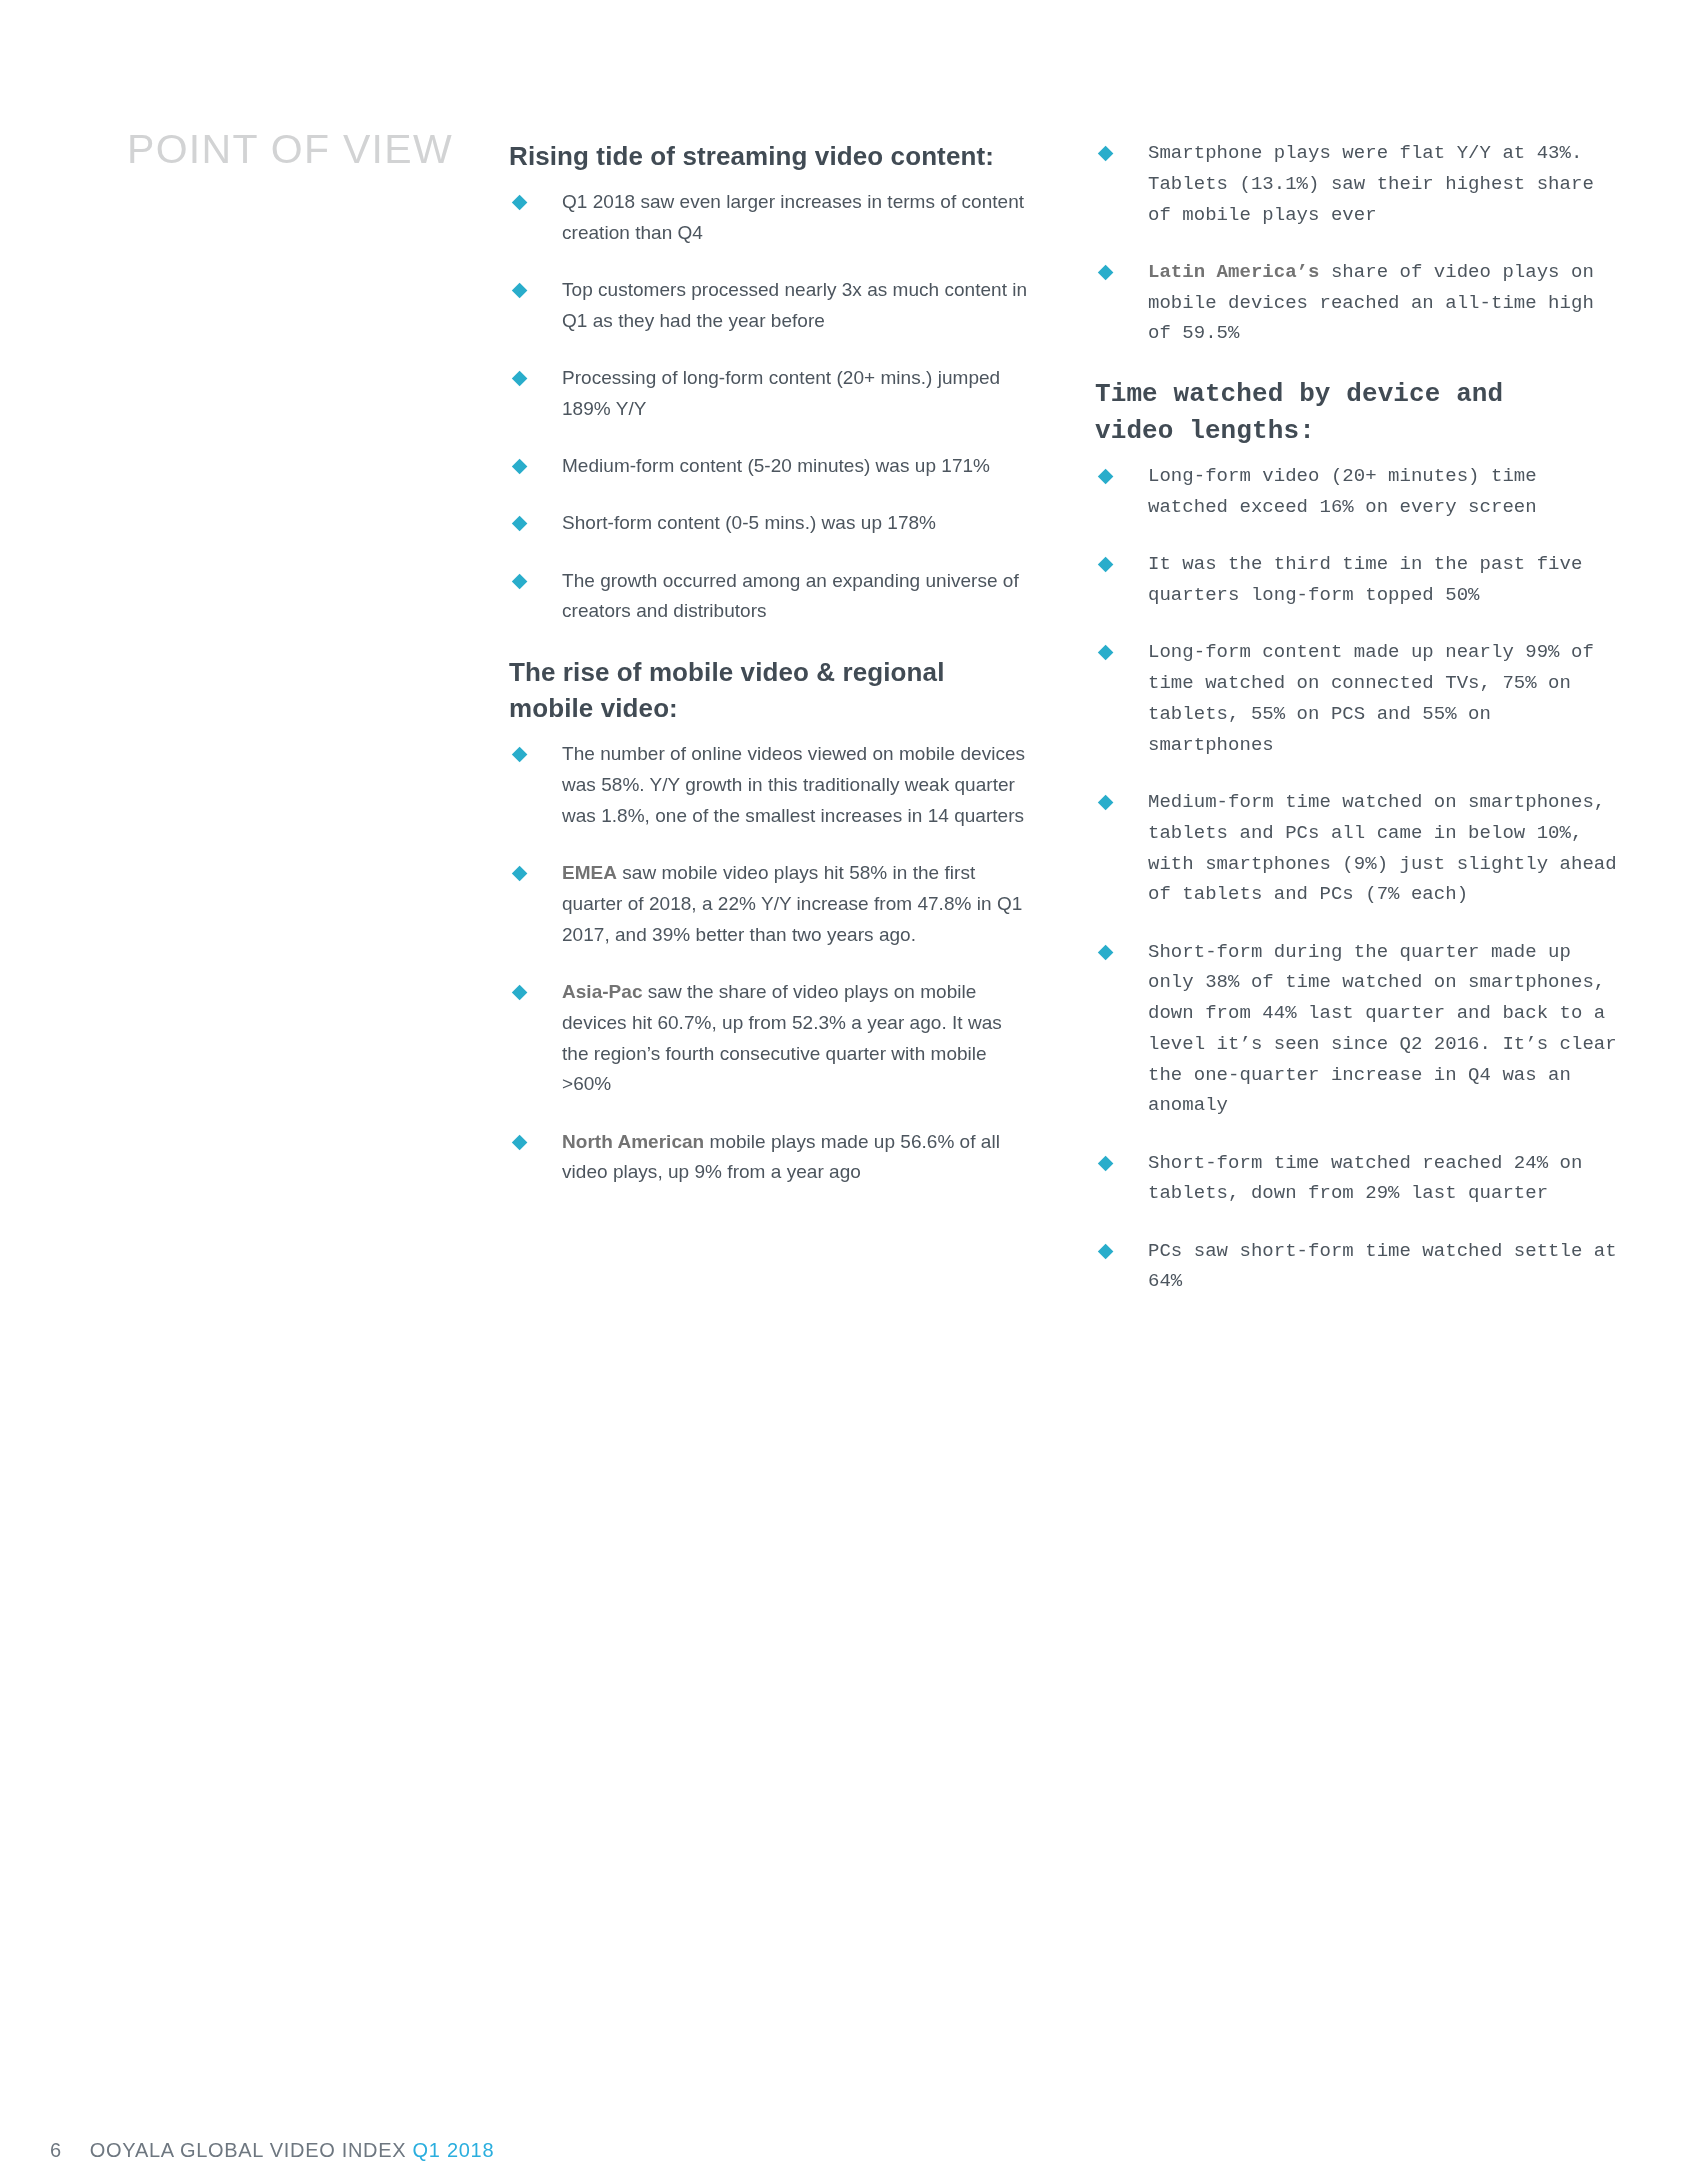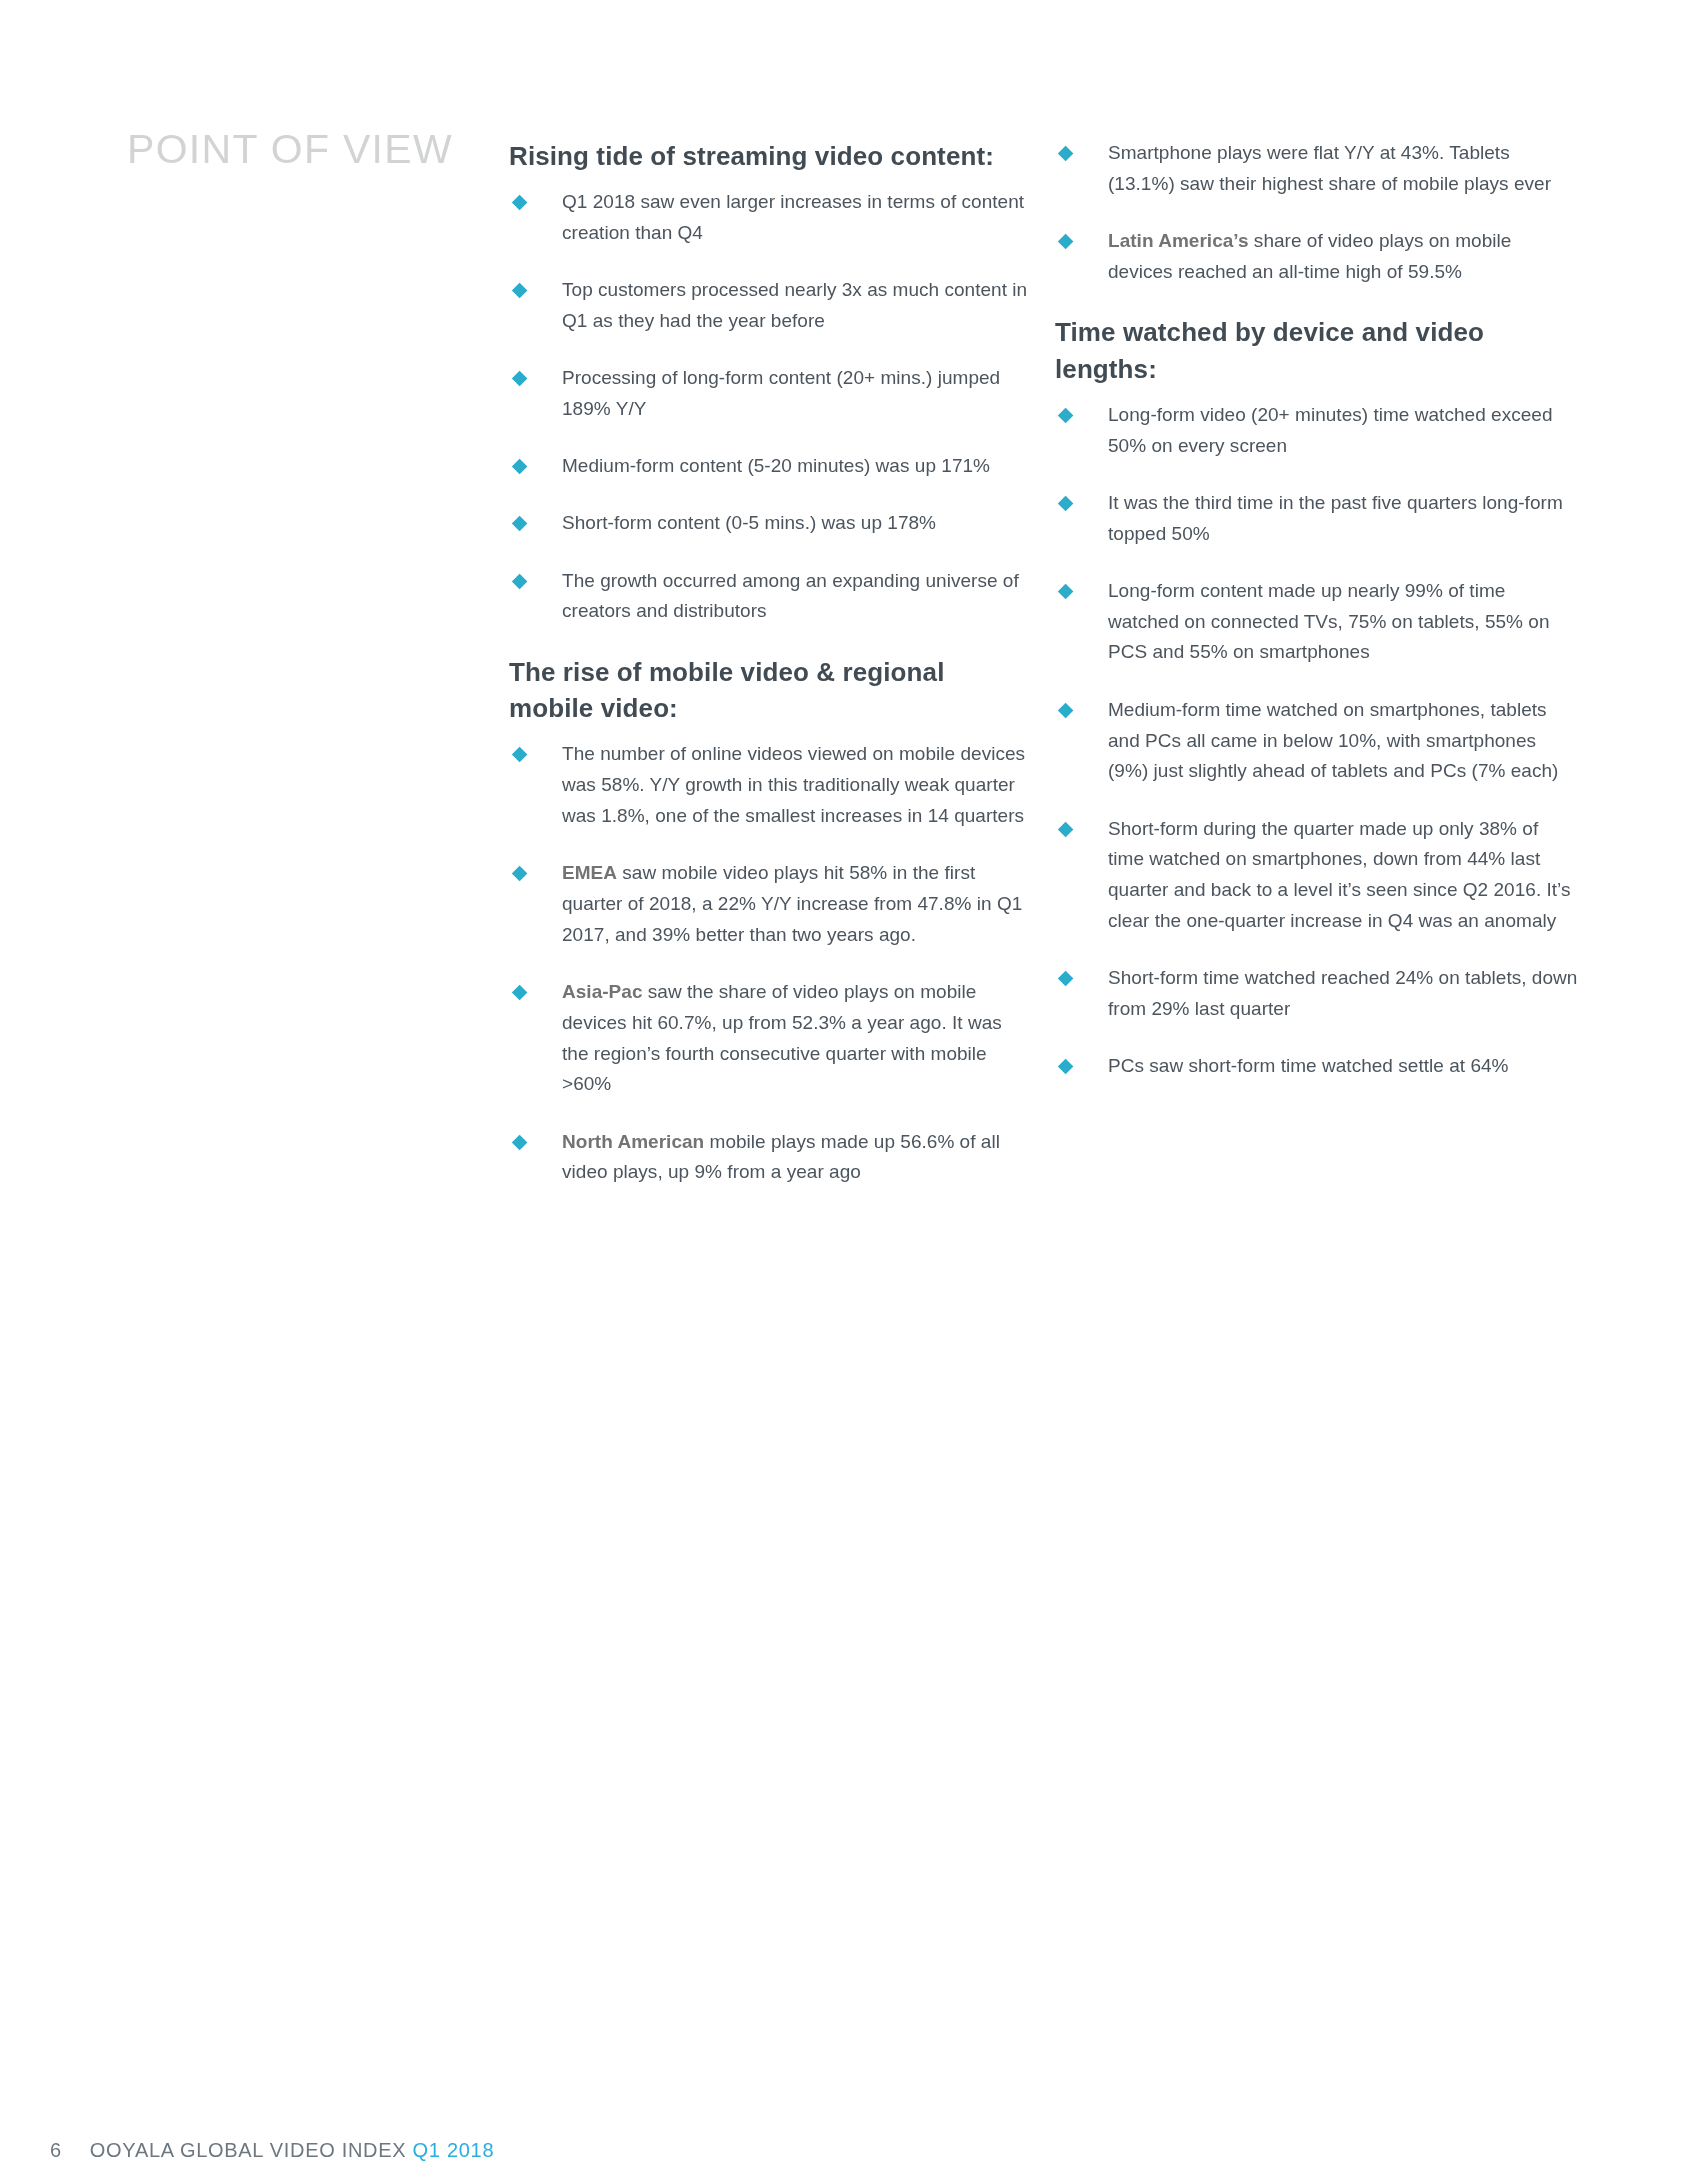--- a/index.html
+++ b/index.html
@@ -30,21 +30,21 @@
     white-space: nowrap;
     line-height: 1;
   }
 
   
   .col {
     position: absolute;
     top: 114px;
   }
   .col-mid  { left: 509px;  width: 523px; }
-  .col-right{ left: 1055px; width: 523px; }
+  .col-right{ left: 1095px; width: 523px; font-family: Liberation Mono, monospace; }
 
   
   .sec-head {
     font-size: 26px;
     font-weight: 700;
     color: #414b54;
     line-height: 1.42;
     letter-spacing: 0.1px;
     margin: 0 0 12px 0;
     max-width: 490px;
@@ -130,21 +130,21 @@
   <div class="col col-right">
 
     <ul class="blist">
         <li class="bullet"><span class="dia"></span><span class="btext">Smartphone plays were flat Y/Y at 43%. Tablets (13.1%) saw their highest share of mobile plays ever</span></li>
         <li class="bullet"><span class="dia"></span><b>Latin America’s</b><span class="btext"> share of video plays on mobile devices reached an all-time high of 59.5%</span></li>
       </ul>
 
     <div class="sec-head gap">Time watched by device and video lengths:</div>
 
     <ul class="blist">
-        <li class="bullet"><span class="dia"></span><span class="btext">Long-form video (20+ minutes) time watched exceed 50% on every screen</span></li>
+        <li class="bullet"><span class="dia"></span><span class="btext">Long-form video (20+ minutes) time watched exceed 16% on every screen</span></li>
         <li class="bullet"><span class="dia"></span><span class="btext">It was the third time in the past five quarters long-form topped 50%</span></li>
         <li class="bullet"><span class="dia"></span><span class="btext">Long-form content made up nearly 99% of time watched on connected TVs, 75% on tablets, 55% on PCS and 55% on smartphones</span></li>
         <li class="bullet"><span class="dia"></span><span class="btext">Medium-form time watched on smartphones, tablets and PCs all came in below 10%, with smartphones (9%) just slightly ahead of tablets and PCs (7% each)</span></li>
         <li class="bullet"><span class="dia"></span><span class="btext">Short-form during the quarter made up only 38% of time watched on smartphones, down from 44% last quarter and back to a level it’s seen since Q2 2016. It’s clear the one-quarter increase in Q4 was an anomaly</span></li>
         <li class="bullet"><span class="dia"></span><span class="btext">Short-form time watched reached 24% on tablets, down from 29% last quarter</span></li>
         <li class="bullet"><span class="dia"></span><span class="btext">PCs saw short-form time watched settle at 64%</span></li>
       </ul>
   </div>
 
   <div class="footer">

